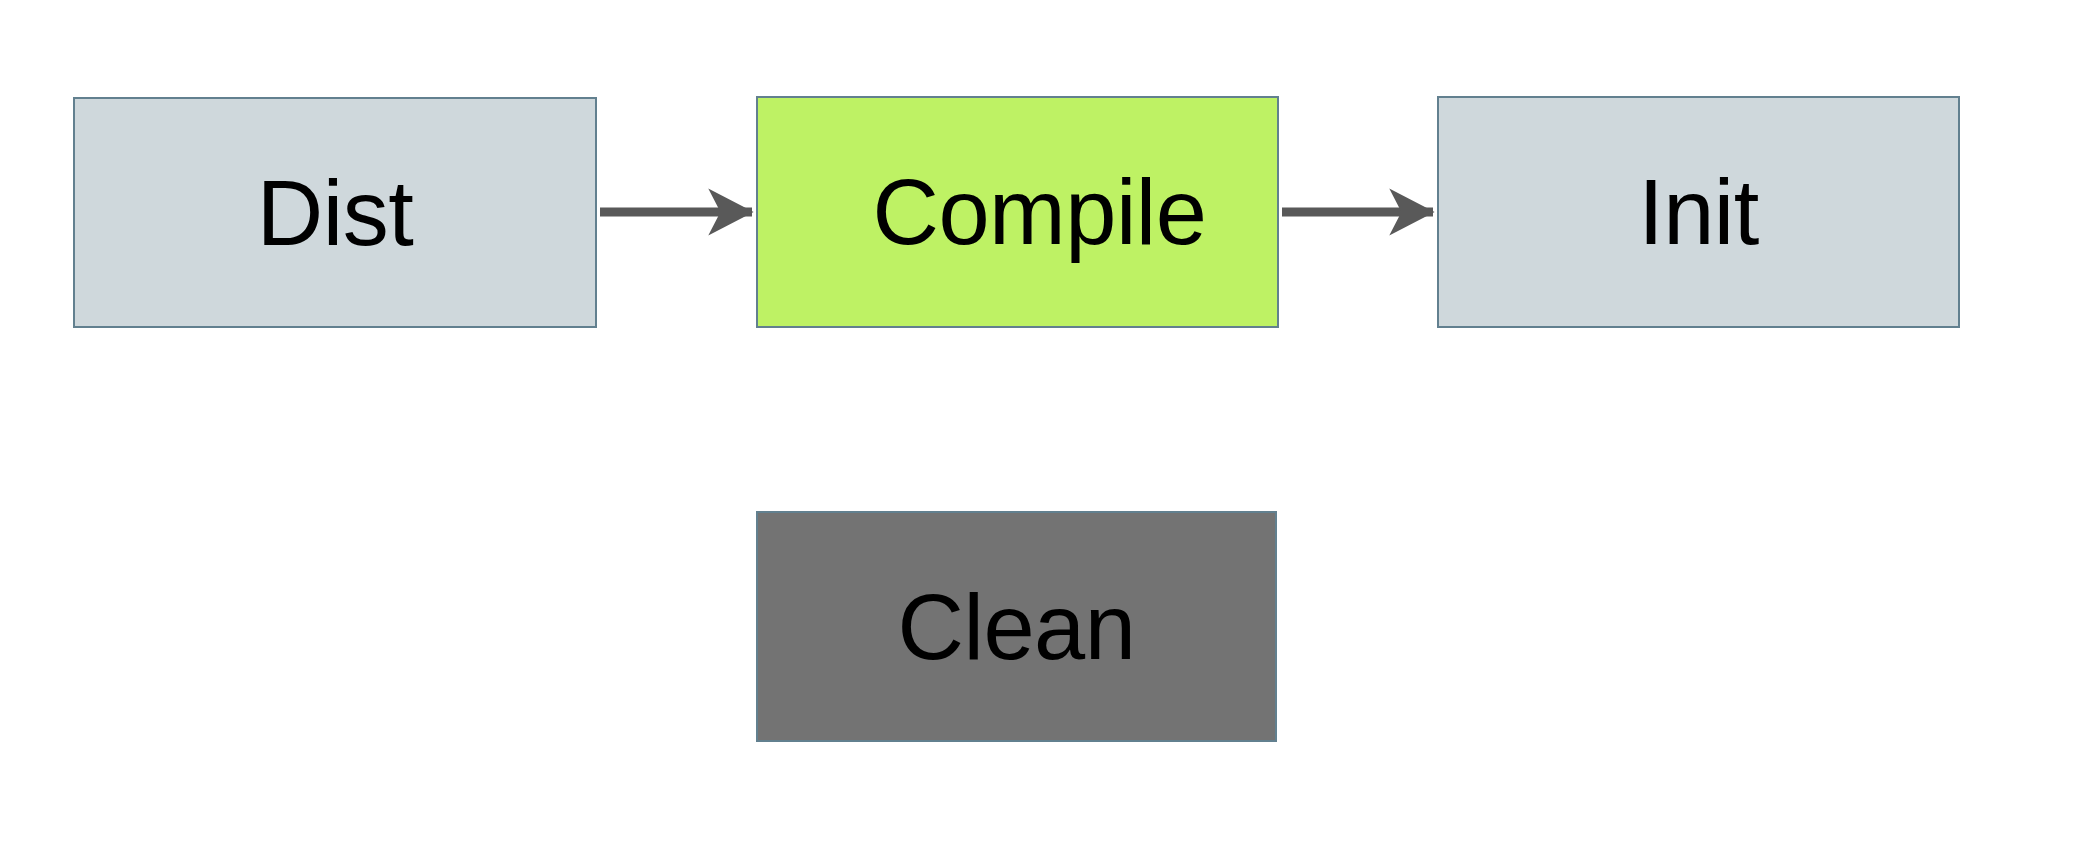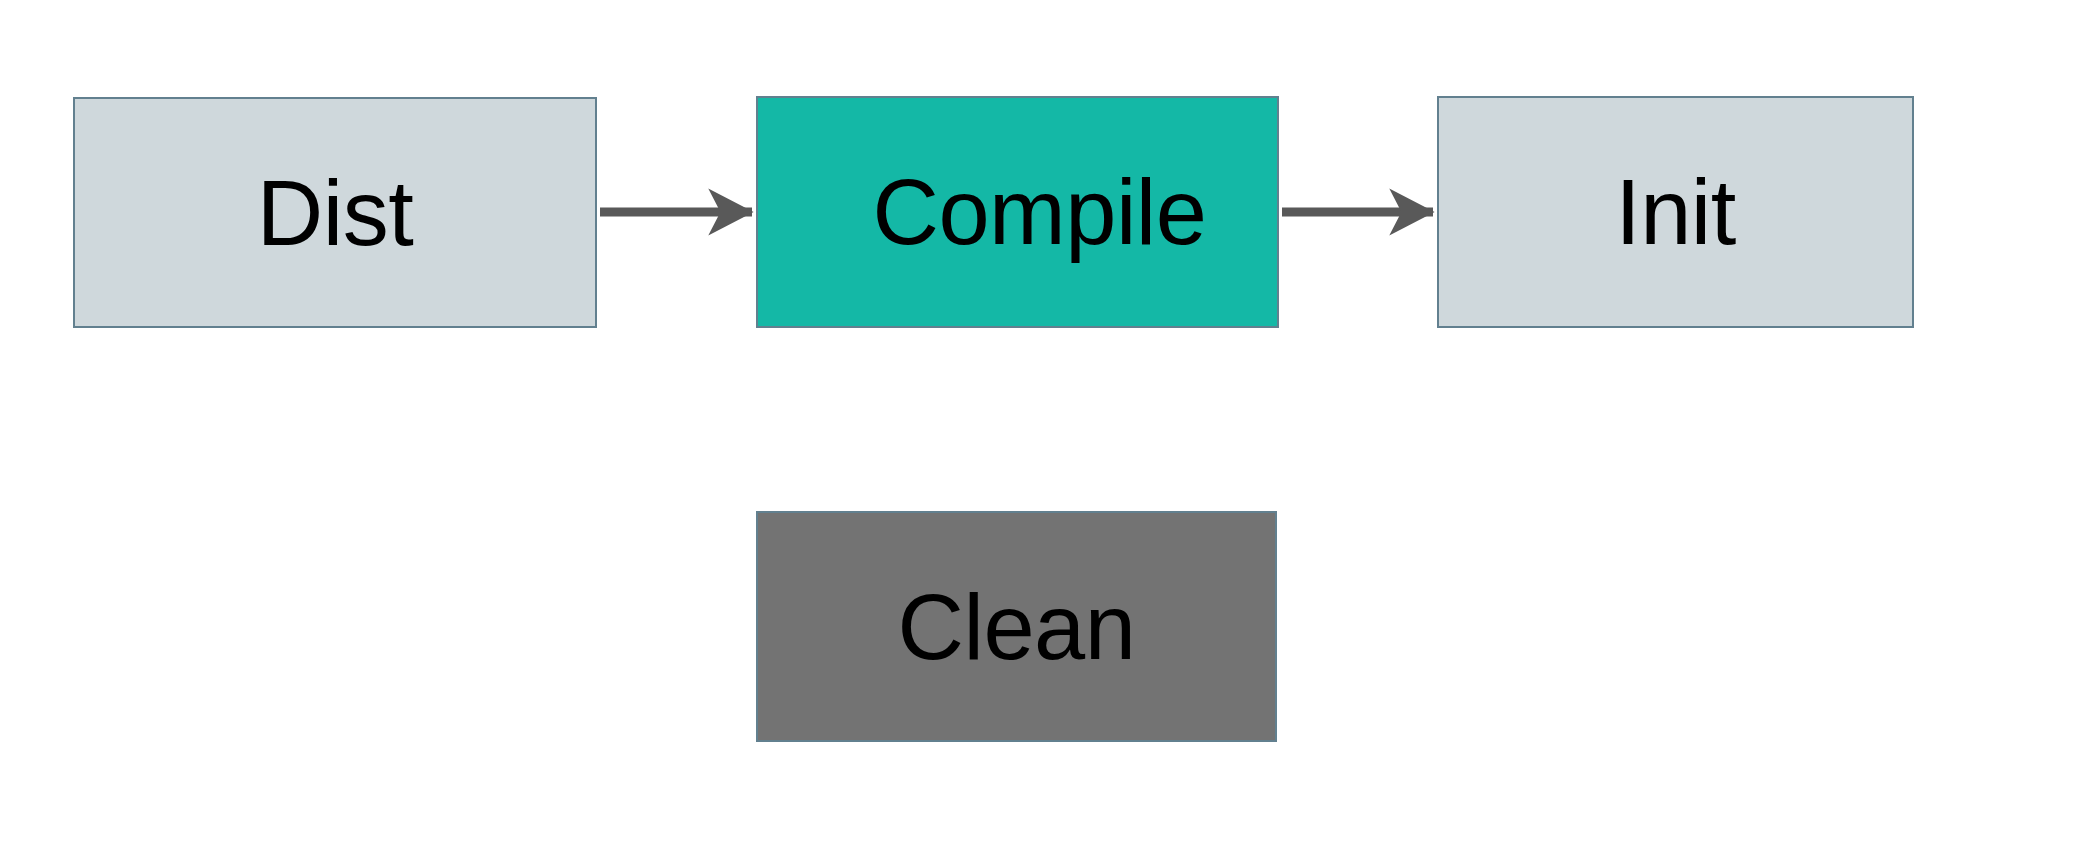--- a/index.html
+++ b/index.html
@@ -65,25 +65,25 @@
 </style>
 </head>
 <body>
 
 <div id="canvas" style="background: rgb(255, 255, 255);">
 
   <div class="node" id="node-dist" style="left: 73px; top: 97px; width: 524px; height: 231px; background: rgb(207, 216, 220); border-color: rgb(98, 128, 143); border-width: 2px;">
     <span class="node-label" style="color: rgb(0, 0, 0);">Dist</span>
   </div>
 
-  <div class="node" id="node-compile" style="left: 756px; top: 96px; width: 523px; height: 232px; background: #14b8a6; border-color: rgb(98, 128, 143); border-width: 2px; padding-left: 44px;">
+  <div class="node" id="node-compile" style="left: 756px; top: 96px; width: 523px; height: 232px; background: #bef264; border-color: rgb(98, 128, 143); border-width: 2px; padding-left: 44px;">
     <span class="node-label" style="color: rgb(0, 0, 0);">Compile</span>
   </div>
 
-  <div class="node" id="node-init" style="left: 1437px; top: 96px; width: 477px; height: 232px; background: rgb(207, 216, 220); border-color: rgb(98, 128, 143); border-width: 2px;">
+  <div class="node" id="node-init" style="left: 1437px; top: 96px; width: 523px; height: 232px; background: rgb(207, 216, 220); border-color: rgb(98, 128, 143); border-width: 2px;">
     <span class="node-label" style="color: rgb(0, 0, 0);">Init</span>
   </div>
 
   <div class="node" id="node-clean" style="left: 756px; top: 511px; width: 521px; height: 231px; background: #737373; border-color: rgb(98, 128, 143); border-width: 2px;">
     <span class="node-label" style="color: rgb(0, 0, 0);">Clean</span>
   </div>
 
   <svg id="connector-layer" viewBox="0 0 2078 848">
     <defs>
       <marker id="arrowhead" viewBox="0 0 12 12" refX="11.2" refY="6" markerWidth="5.4" markerHeight="5.4" markerUnits="strokeWidth" orient="auto">

